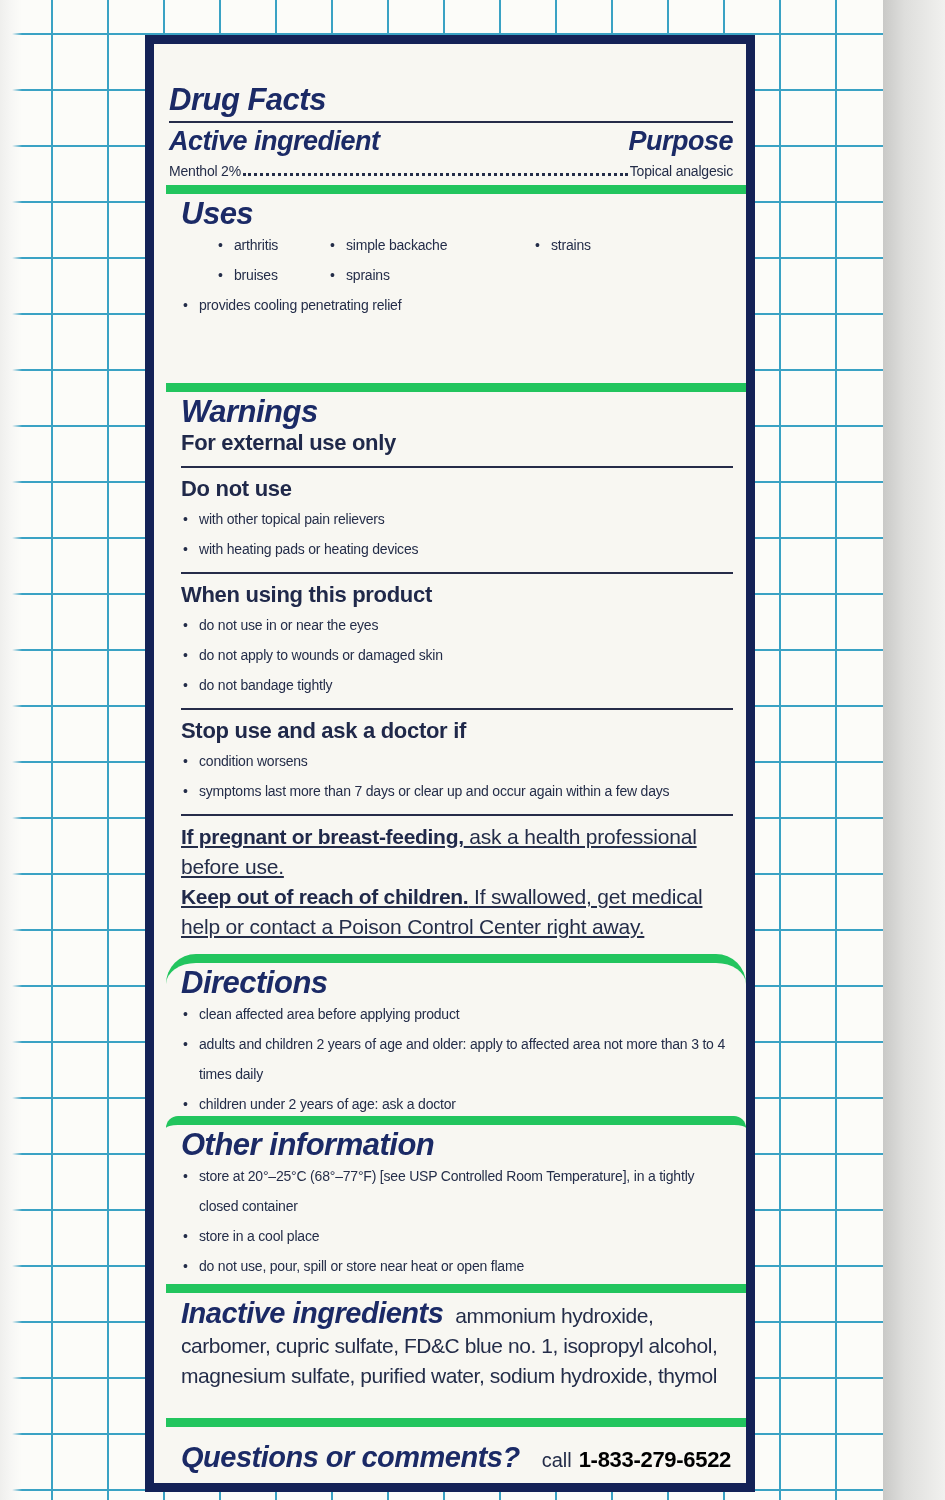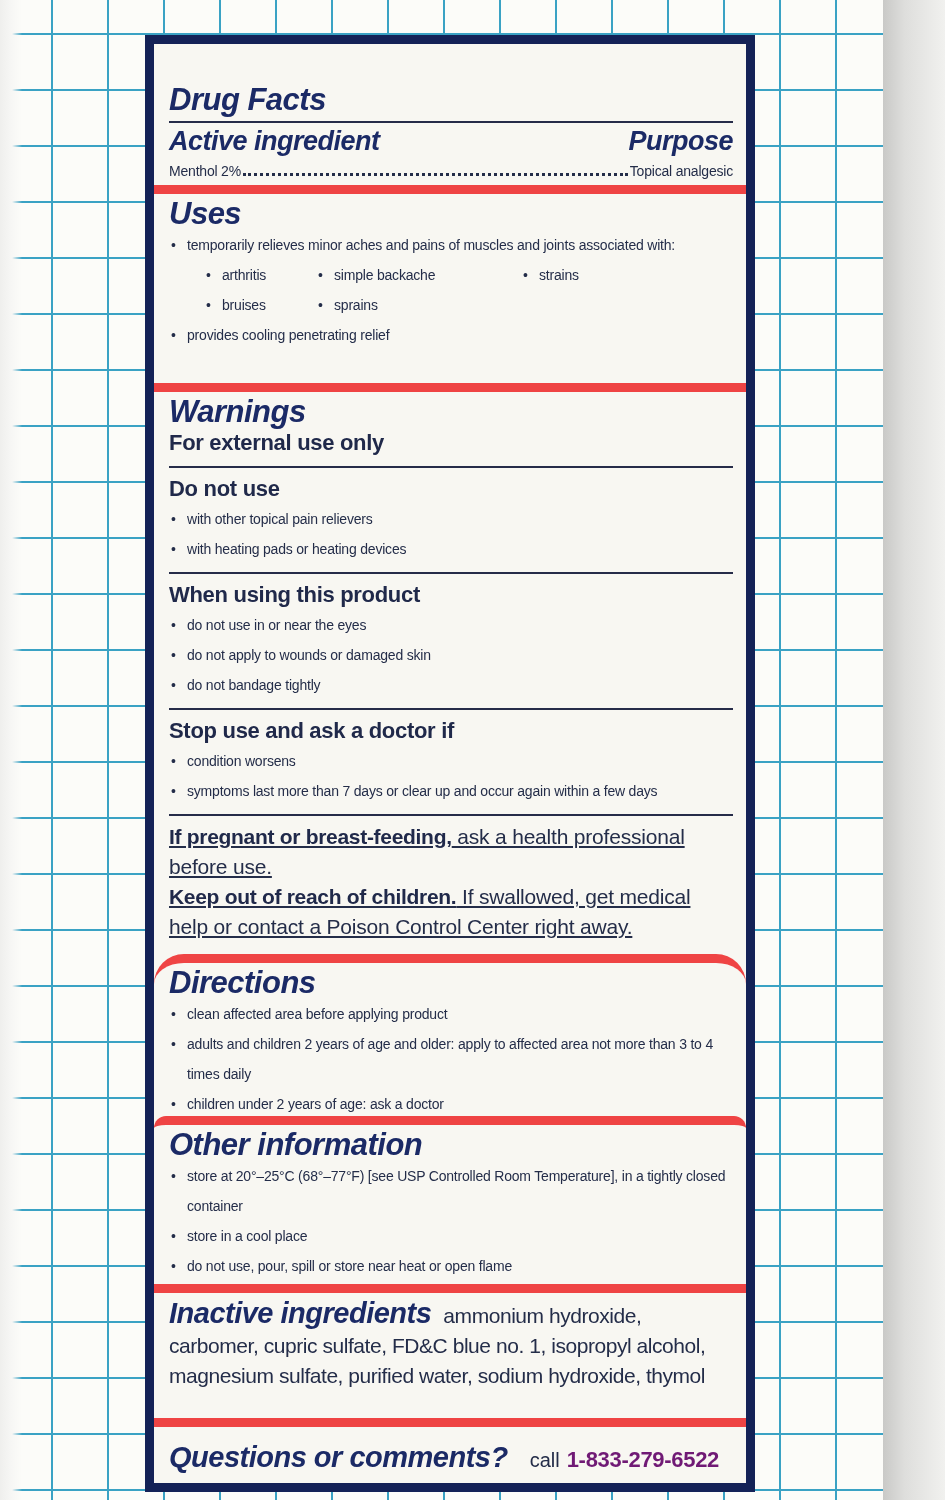--- a/index.html
+++ b/index.html
@@ -23,21 +23,21 @@
     background:linear-gradient(to right,#c9c9c7 0%, #dededc 35%, #f1f1ef 100%);
   }
 
   .label{
     position:absolute; left:145px; top:35px; width:610px; height:1457px;
     background:#f8f7f2;
     border:9px solid #142257;
     display:flex; flex-direction:column;
   }
   .sec{ overflow:hidden; padding:3px 13px 0 15px; }
-  .sec + .sec{ border-top:9px solid #ef4444; }
+  .sec + .sec{ border-top:9px solid #22c55e;margin-left:12px; }
   .sec-header   { height:108px;margin-top:36px; }
   .sec-uses     { height:203px; }
   .sec-warnings { height:586px; }
   .sec-directions{ height:166px;border-radius:30px; }
   .sec-other    { height:172px;border-radius:12px; }
   .sec-inactive { height:138px; }
   .sec-questions{ height:66px; display:flex; align-items:baseline; padding-top:14px; }
 
   .h1{
     font-size:31px; line-height:33px; font-weight:bold; font-style:italic;
@@ -80,21 +80,21 @@
   .child   { max-width:568px; }
 
   .inactive-para{ font-size:21px; line-height:30px; color:#242d49; letter-spacing:-0.45px; }
   .inact-h{
     font-size:29px; font-weight:bold; font-style:italic; color:#1b2a66;
     letter-spacing:-0.5px; margin-right:12px; line-height:34px;
   }
 
   .q-head{ font-size:29px; font-weight:bold; font-style:italic; color:#1b2a66; letter-spacing:-0.5px; }
   .q-call{ font-size:20px; color:#242d49; margin-left:22px; }
-  .q-phone{ font-size:22px; font-weight:bold; color:#701a75; margin-left:7px; letter-spacing:-0.3px; }
+  .q-phone{ font-size:22px; font-weight:bold; color:#000000; margin-left:7px; letter-spacing:-0.3px; }
 </style>
 </head>
 <body>
 
 <div class="band-left"></div>
 <div class="band-right"></div>
 
 <div class="label">
 
   <div class="sec sec-header">
@@ -106,21 +106,20 @@
     </div>
     <div class="leader-row">
       <span class="body-t">Menthol 2%</span>
       <span class="leader-dots"></span>
       <span class="body-t">Topical analgesic</span>
     </div>
   </div>
 
   <div class="sec sec-uses">
     <div class="h1">Uses</div>
-    <div class="bullet uses-b1">temporarily relieves minor aches and pains of muscles and joints associated with:</div>
     <div class="sub-row">
       <span class="sub sc1">arthritis</span>
       <span class="sub sc2">simple backache</span>
       <span class="sub">strains</span>
     </div>
     <div class="sub-row">
       <span class="sub sc1">bruises</span>
       <span class="sub">sprains</span>
     </div>
     <div class="bullet">provides cooling penetrating relief</div>

